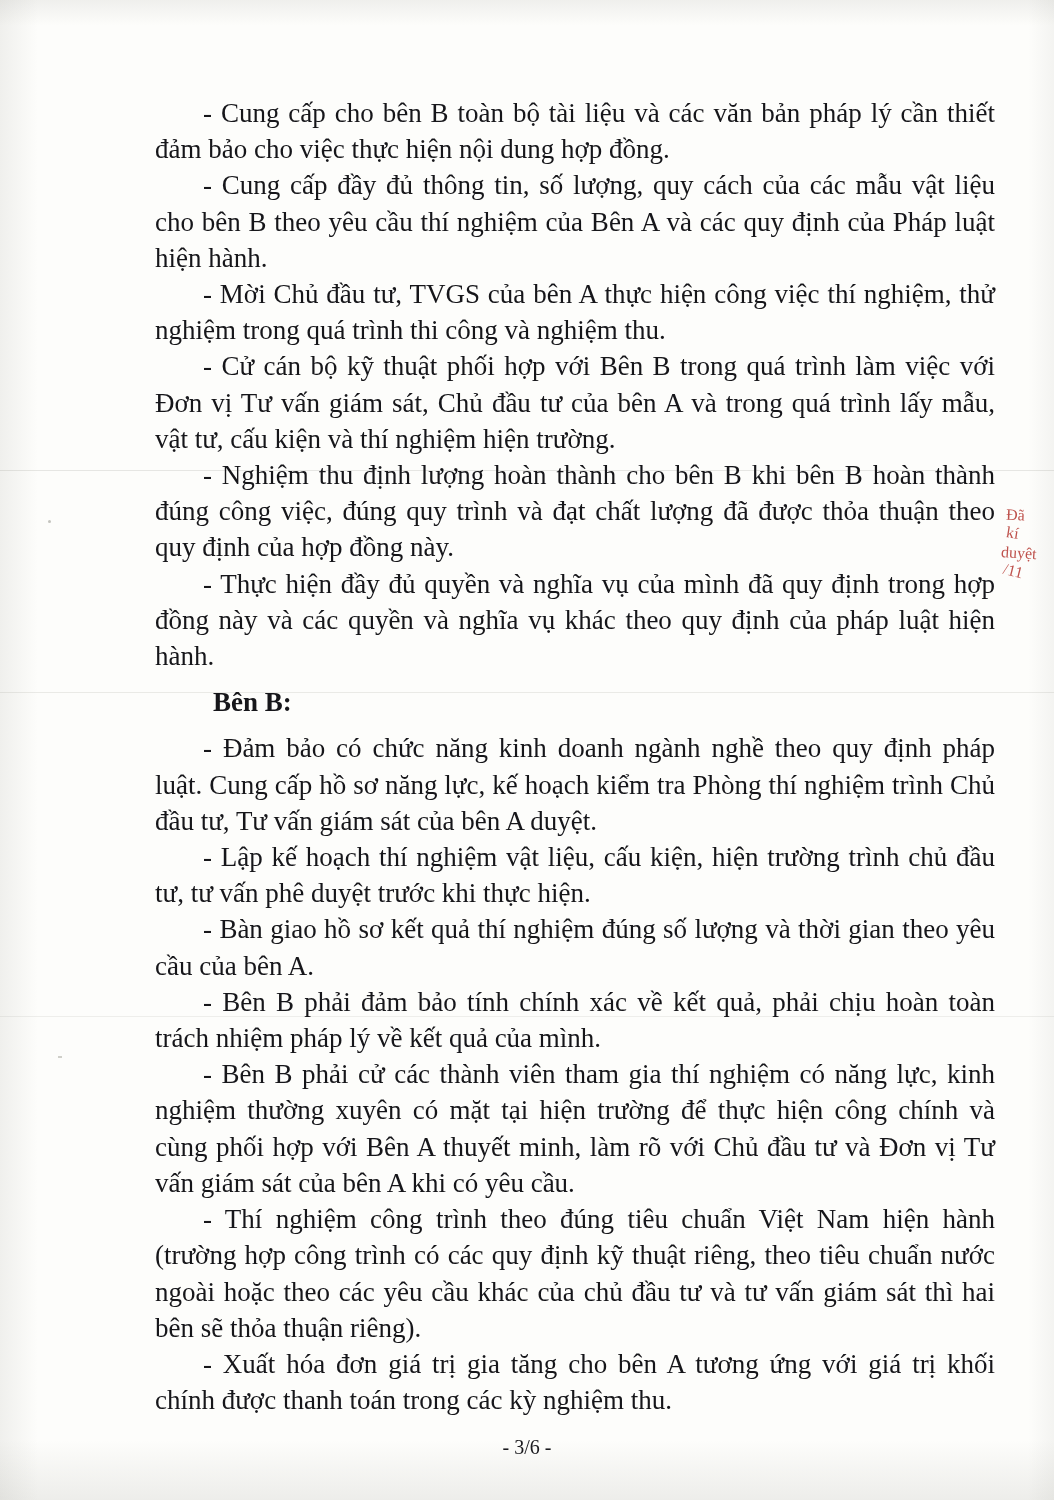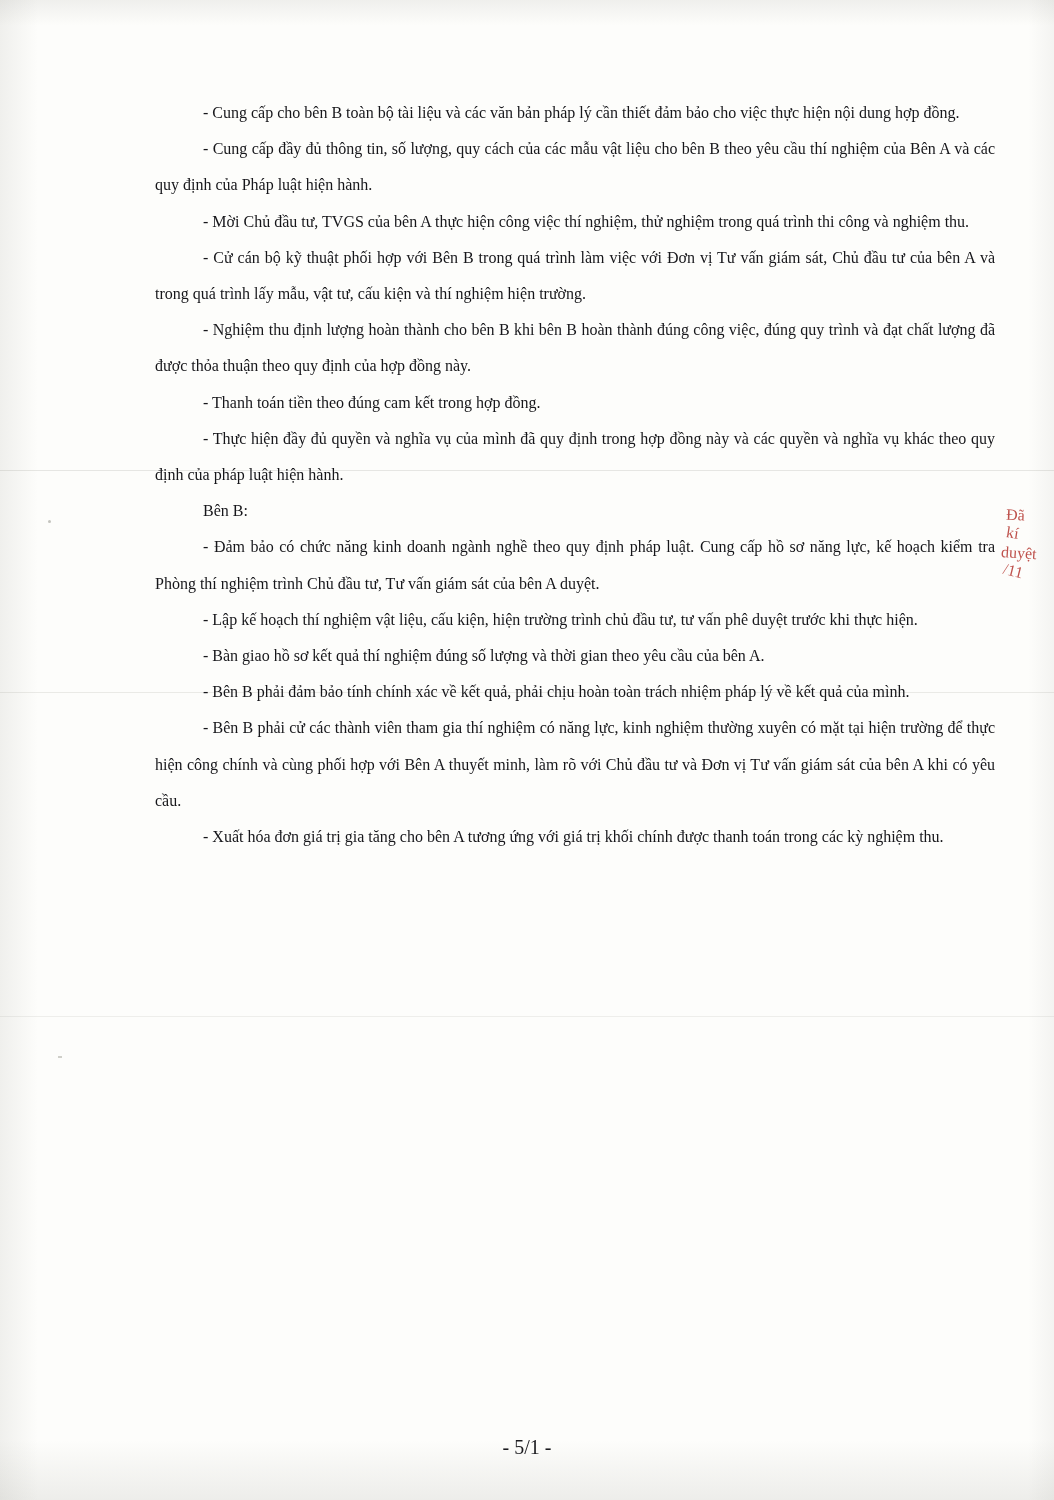--- a/index.html
+++ b/index.html
@@ -83,37 +83,37 @@
     width: 4px; height: 2px;
     background: rgba(150,150,140,0.45);
   }
 
   
   .doc-body {
     position: absolute;
     left: 155px;
     top: 95px;
     width: 840px;
-    font-size: 16px;
+    font-size: 27px;
     line-height: 36.2px;
     color: #16161a;
     text-align: justify;
     text-justify: inter-word;
   }
   .para {
     margin: 0 0 0 0;
     text-indent: 48px;
   }
   .para.first {
     text-indent: 48px;
   }
   .heading {
-    margin: 0;
+    margin: 10px;
     text-indent: 48px;
-    font-weight: normal;
+    font-weight: bold;
   }
 
   
   .page-number {
     position: absolute;
     left: 0;
     right: 0;
     top: 1436px;
     text-align: center;
     font-size: 20px;
@@ -159,33 +159,33 @@
   <div class="crease-c"></div>
   <div class="speck-1"></div>
   <div class="speck-2"></div>
 
   <div class="doc-body">
     <p class="para first">- Cung cấp cho bên B toàn bộ tài liệu và các văn bản pháp lý cần thiết đảm bảo cho việc thực hiện nội dung hợp đồng.</p>
     <p class="para">- Cung cấp đầy đủ thông tin, số lượng, quy cách của các mẫu vật liệu cho bên B theo yêu cầu thí nghiệm của Bên A và các quy định của Pháp luật hiện hành.</p>
     <p class="para">- Mời Chủ đầu tư, TVGS của bên A thực hiện công việc thí nghiệm, thử nghiệm trong quá trình thi công và nghiệm thu.</p>
     <p class="para">- Cử cán bộ kỹ thuật phối hợp với Bên B trong quá trình làm việc với Đơn vị Tư vấn giám sát, Chủ đầu tư của bên A và trong quá trình lấy mẫu, vật tư, cấu kiện và thí nghiệm hiện trường.</p>
     <p class="para">- Nghiệm thu định lượng hoàn thành cho bên B khi bên B hoàn thành đúng công việc, đúng quy trình và đạt chất lượng đã được thỏa thuận theo quy định của hợp đồng này.</p>
-    <p class="para">- Thanh toán tiền theo đúng cam kết trong hợp đồng.</p>
     <p class="para">- Thực hiện đầy đủ quyền và nghĩa vụ của mình đã quy định trong hợp đồng này và các quyền và nghĩa vụ khác theo quy định của pháp luật hiện hành.</p>
     <p class="heading">Bên B:</p>
     <p class="para">- Đảm bảo có chức năng kinh doanh ngành nghề theo quy định pháp luật. Cung cấp hồ sơ năng lực, kế hoạch kiểm tra Phòng thí nghiệm trình Chủ đầu tư, Tư vấn giám sát của bên A duyệt.</p>
     <p class="para">- Lập kế hoạch thí nghiệm vật liệu, cấu kiện, hiện trường trình chủ đầu tư, tư vấn phê duyệt trước khi thực hiện.</p>
     <p class="para">- Bàn giao hồ sơ kết quả thí nghiệm đúng số lượng và thời gian theo yêu cầu của bên A.</p>
     <p class="para">- Bên B phải đảm bảo tính chính xác về kết quả, phải chịu hoàn toàn trách nhiệm pháp lý về kết quả của mình.</p>
     <p class="para">- Bên B phải cử các thành viên tham gia thí nghiệm có năng lực, kinh nghiệm thường xuyên có mặt tại hiện trường để thực hiện công chính và cùng phối hợp với Bên A thuyết minh, làm rõ với Chủ đầu tư và Đơn vị Tư vấn giám sát của bên A khi có yêu cầu.</p>
+    <p class="para">- Thí nghiệm công trình theo đúng tiêu chuẩn Việt Nam hiện hành (trường hợp công trình có các quy định kỹ thuật riêng, theo tiêu chuẩn nước ngoài hoặc theo các yêu cầu khác của chủ đầu tư và tư vấn giám sát thì hai bên sẽ thỏa thuận riêng).</p>
     <p class="para">- Xuất hóa đơn giá trị gia tăng cho bên A tương ứng với giá trị khối chính được thanh toán trong các kỳ nghiệm thu.</p>
   </div>
 
   <div class="margin-mark">
     <span class="m1">Đã</span>
     <span class="m2">kí</span>
     <span class="m3">duyệt</span>
     <span class="m4">/11</span>
   </div>
 
-  <div class="page-number">- 5/1 -</div>
+  <div class="page-number">- 3/6 -</div>
 
 </div>
 
 </body></html>

